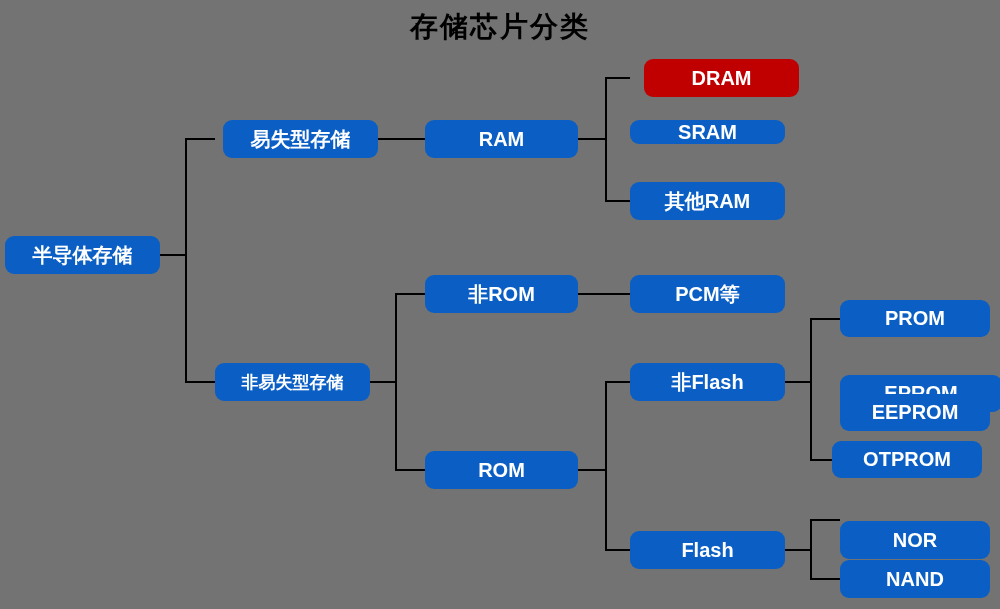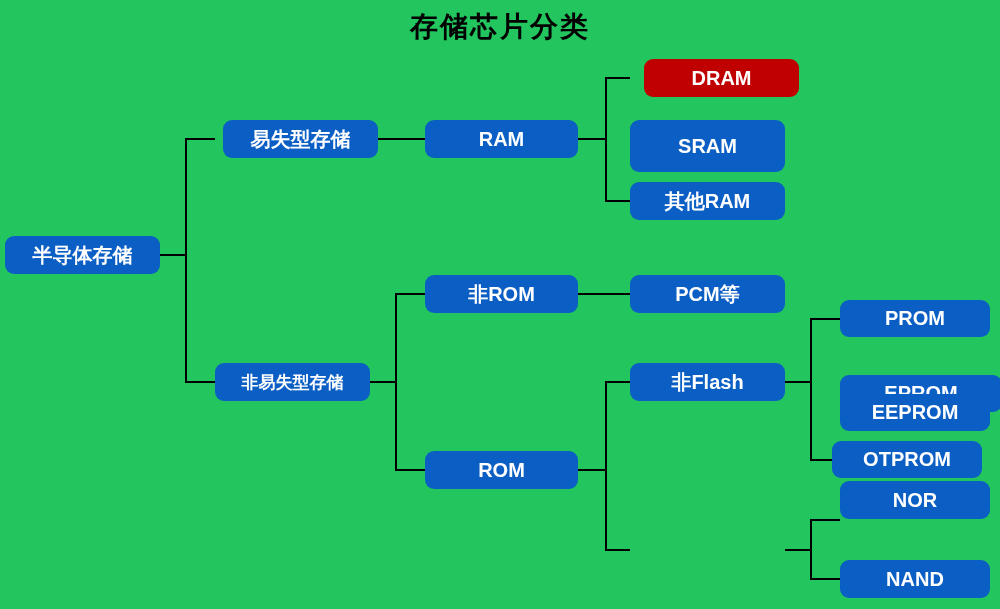--- a/index.html
+++ b/index.html
@@ -10,21 +10,21 @@
   }
   * { margin: 0; padding: 0; box-sizing: border-box; }
   body {
     background: #ffffff;
     font-family: "Liberation Sans", "DejaVu Sans", sans-serif;
   }
   .canvas {
     position: relative;
     width: 1000px;
     height: 609px;
-    background: #22c55e;
+    background: #737373;
     overflow: hidden;
   }
   .diagram-title {
     position: absolute;
     left: 0;
     top: 8px;
     width: 100%;
     text-align: center;
     font-family: "DejaVu Serif", "Liberation Serif", serif;
     font-weight: bold;
@@ -94,30 +94,31 @@
     <div class="line" style="left:810px; top:578px; width:30px; height:2px;"></div>
   </div>
 
   <div class="node" style="left:5px; top:236px; width:155px; height:38px;">半导体存储</div>
 
   <div class="node" style="left:215px; top:120px; width:155px; height:38px;margin-left:8px;">易失型存储</div>
   <div class="node" style="left:215px; top:363px; width:155px; height:38px; font-size:17px;">非易失型存储</div>
 
   <div class="node" style="left:425px; top:120px; width:153px; height:38px;">RAM</div>
   <div class="node red" style="left:644px; top:59px; width:155px; height:38px;text-align:center;">DRAM</div>
-  <div class="node" style="left:630px; top:120px; width:155px; height:52px;">SRAM</div>
+  <div class="node" style="left:630px; top:120px; width:155px; height:24px;">SRAM</div>
   <div class="node" style="left:630px; top:182px; width:155px; height:38px;">其他RAM</div>
 
   <div class="node" style="left:425px; top:275px; width:153px; height:38px;">非ROM</div>
   <div class="node" style="left:630px; top:275px; width:155px; height:38px;">PCM等</div>
 
   <div class="node" style="left:425px; top:451px; width:153px; height:38px;">ROM</div>
   <div class="node" style="left:630px; top:363px; width:155px; height:38px;">非Flash</div>
+  <div class="node" style="left:630px; top:531px; width:155px; height:38px;">Flash</div>
 
   <div class="node" style="left:840px; top:300px; width:150px; height:37px;">PROM</div>
   <div class="node" style="left:840px; top:334px; width:162px; height:37px;margin-top:41px;">EPROM</div>
   <div class="node" style="left:840px; top:394px; width:150px; height:37px;">EEPROM</div>
   <div class="node" style="left:832px; top:441px; width:150px; height:37px;">OTPROM</div>
 
-  <div class="node" style="left:840px; top:481px; width:150px; height:38px;">NOR</div>
+  <div class="node" style="left:840px; top:521px; width:150px; height:38px;">NOR</div>
   <div class="node" style="left:840px; top:560px; width:150px; height:38px;text-align:right;">NAND</div>
 
 </div>
 
 </body></html>

